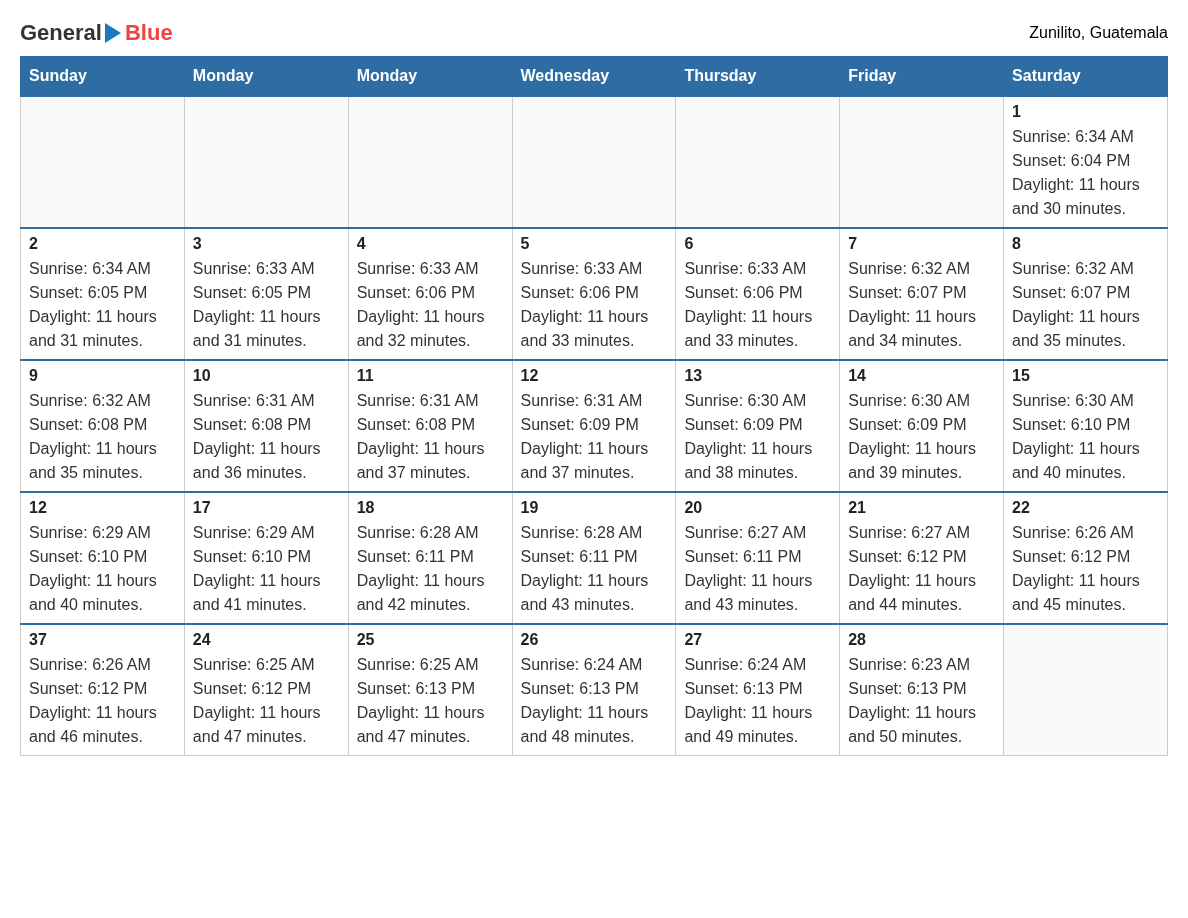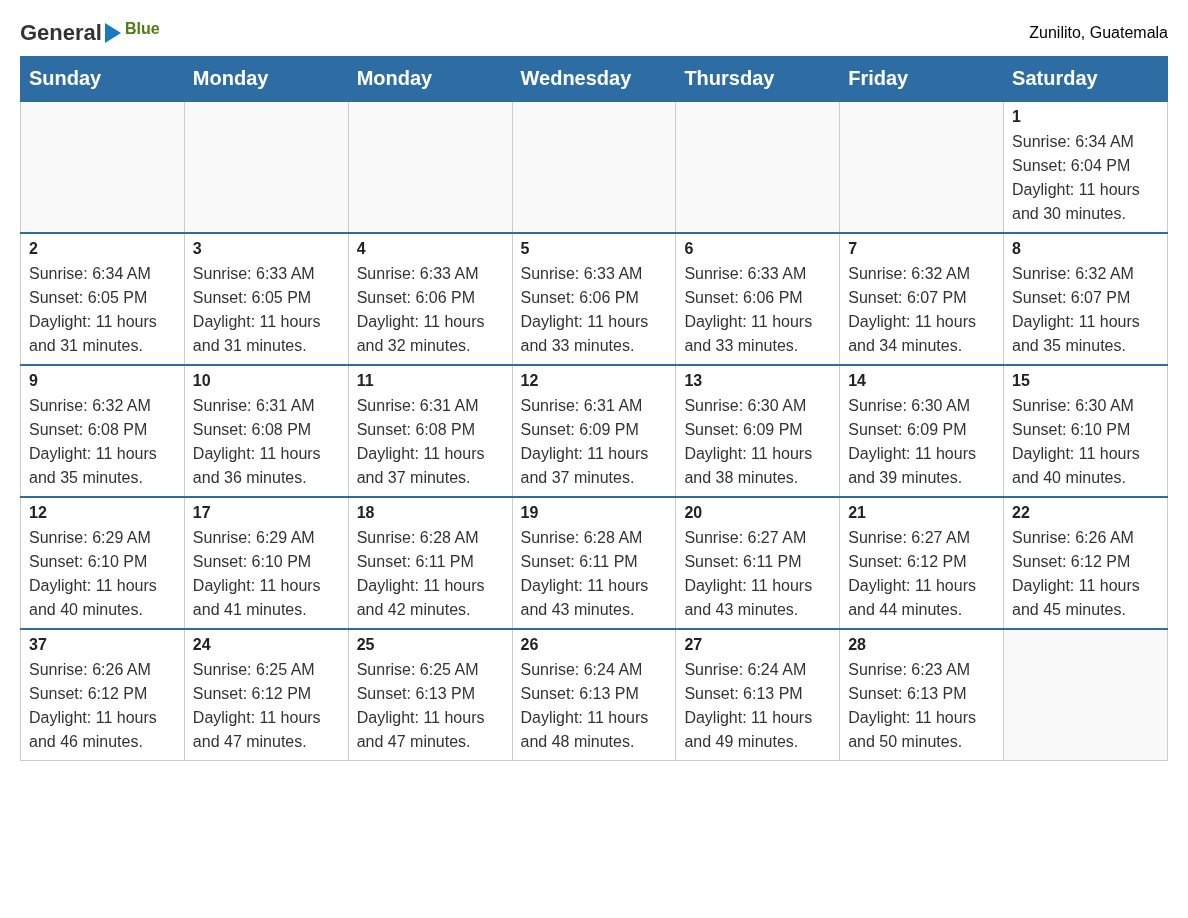--- a/index.html
+++ b/index.html
@@ -31,21 +31,21 @@
       margin-top: 4px;
     }
     .calendar-table {
       width: 100%;
       border-collapse: collapse;
       table-layout: fixed;
     }
     .calendar-table th {
       background-color: #2e6da4;
       color: #fff;
-      font-size: 20px;
+      font-size: 16px;
       font-weight: bold;
       padding: 10px 8px;
       text-align: left;
       border: 1px solid #2e6da4;
     }
     .calendar-table td {
       border: 1px solid #ccc;
       vertical-align: top;
       padding: 6px 8px;
       min-height: 100px;
@@ -98,21 +98,21 @@
 </head>
 <body>
 
 <div class="header">
   <div class="logo-wrapper">
     <div class="logo-line1">
       <span style="font-size:22px;font-weight:bold;color:#333;">General</span>
       <span class="triangle-right"></span>
     </div>
     <div class="logo-line2">
-      <span style="font-size:16px;font-weight:bold;color:#4d7c0f;">Blue</span>
+      <span style="font-size:22px;font-weight:bold;color:#ef4444;">Blue</span>
     </div>
   </div>
   <div class="title-block">
     <div class="location">Zunilito, Guatemala</div>
   </div>
 </div>
 
 <table class="calendar-table">
   <thead>
     <tr>

